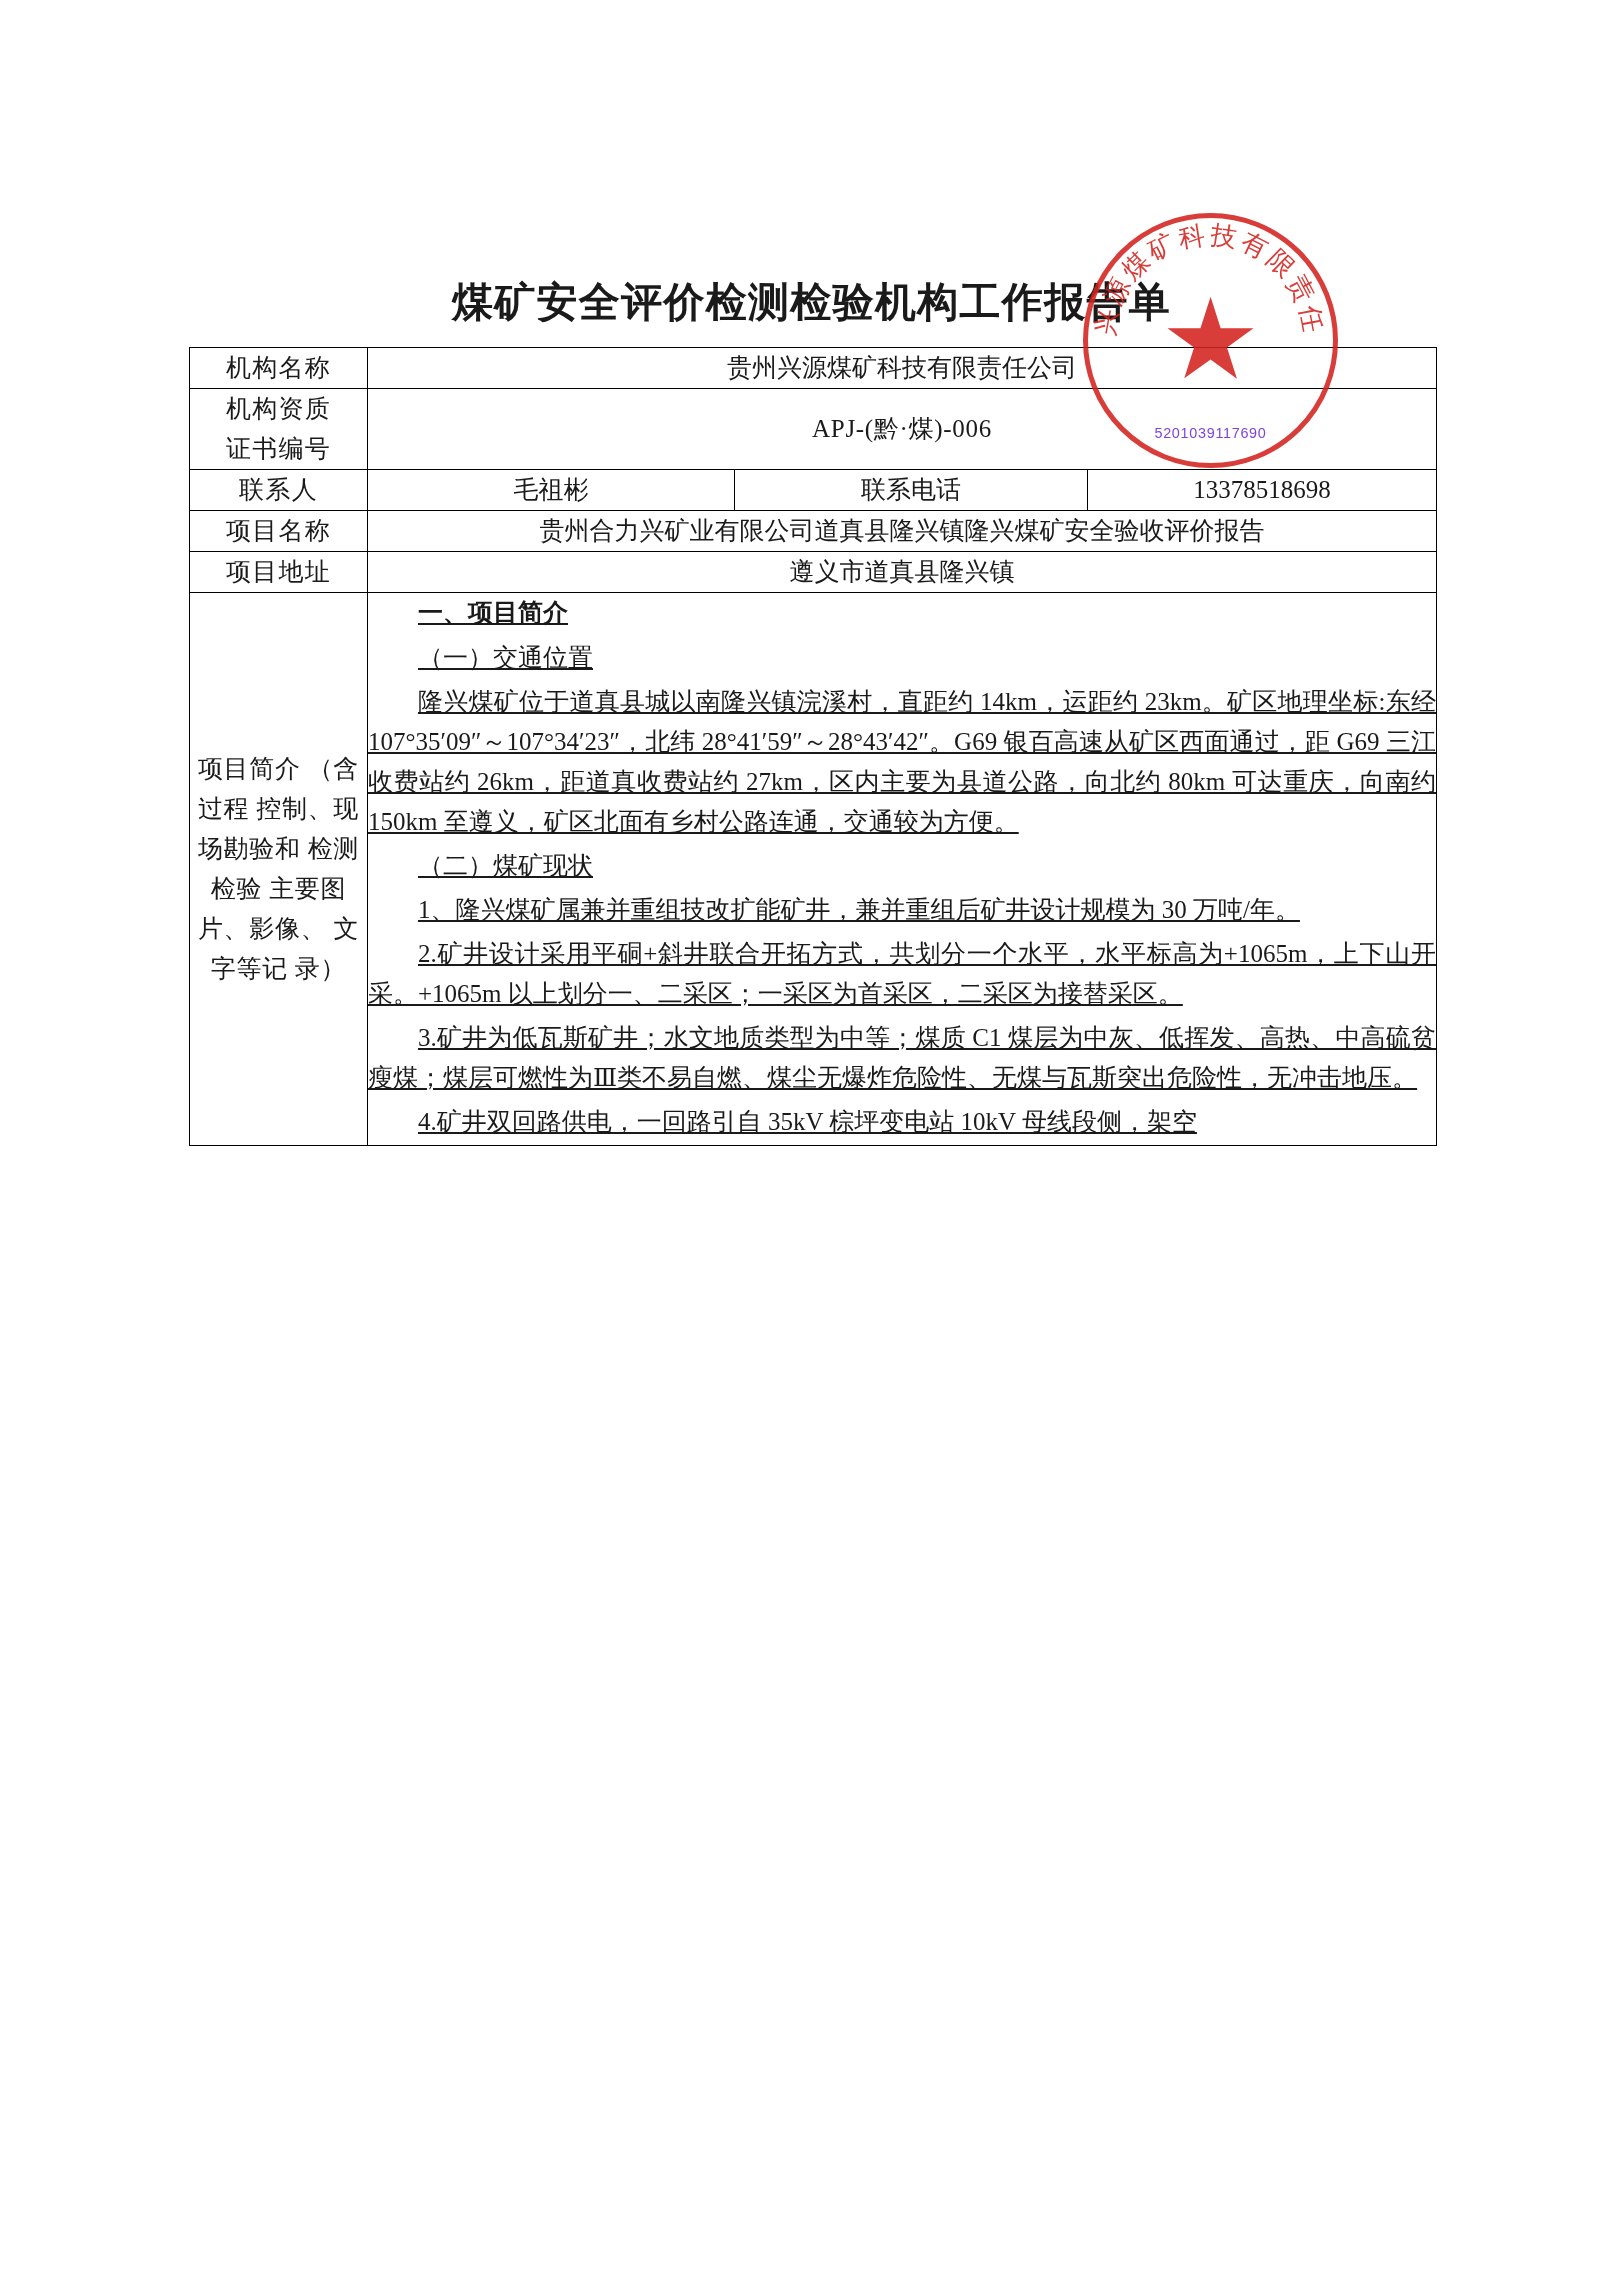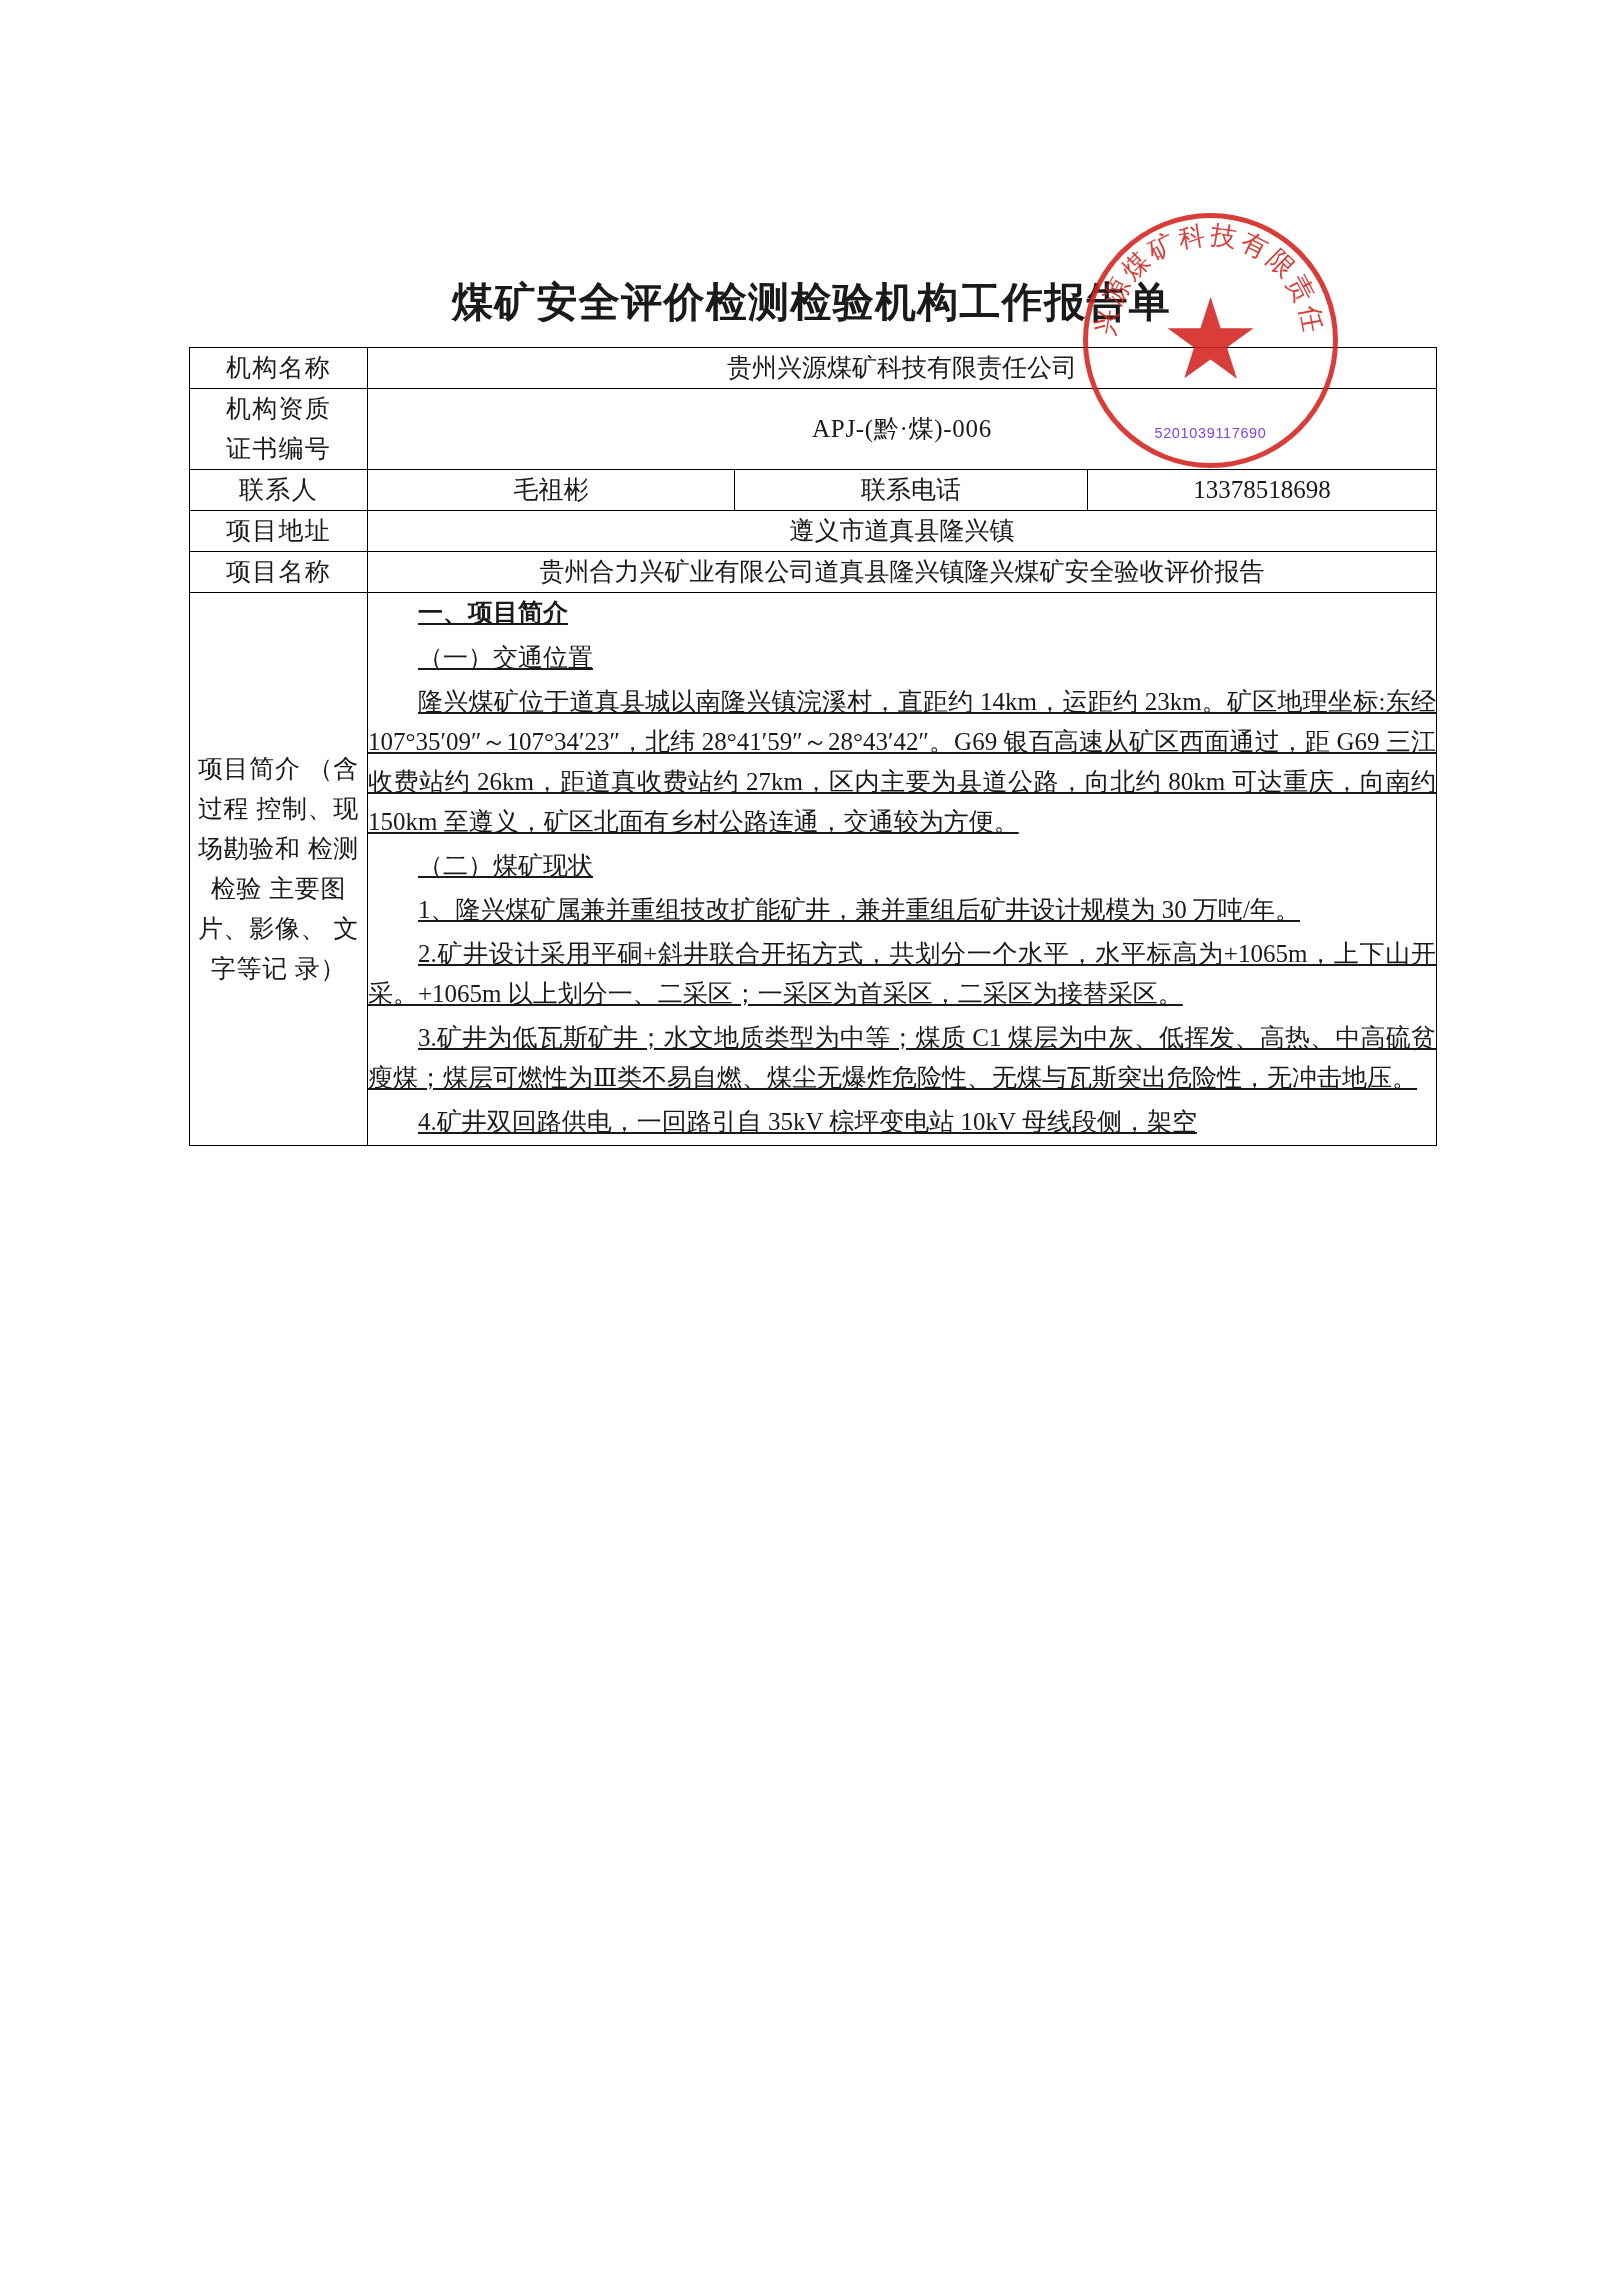--- a/index.html
+++ b/index.html
@@ -185,26 +185,26 @@
         </td>
         <td class="cert-cell" colspan="3">APJ-(黔·煤)-006</td>
       </tr>
       <tr>
         <td class="label-cell">联系人</td>
         <td class="value-cell">毛祖彬</td>
         <td class="value-cell">联系电话</td>
         <td class="value-cell">13378518698</td>
       </tr>
       <tr>
+        <td class="label-cell">项目名称</td>
+        <td class="value-cell" colspan="3">贵州合力兴矿业有限公司道真县隆兴镇隆兴煤矿安全验收评价报告</td>
+      </tr>
+      <tr>
         <td class="label-cell">项目地址</td>
         <td class="value-cell" colspan="3">遵义市道真县隆兴镇</td>
-      </tr>
-      <tr>
-        <td class="label-cell">项目名称</td>
-        <td class="value-cell" colspan="3">贵州合力兴矿业有限公司道真县隆兴镇隆兴煤矿安全验收评价报告</td>
       </tr>
       <tr>
         <td class="brief-label">
           <span class="lbl-line">项目简介</span>
           <span class="lbl-line">（含过程</span>
           <span class="lbl-line">控制、现</span>
           <span class="lbl-line">场勘验和</span>
           <span class="lbl-line">检测检验</span>
           <span class="lbl-line">主要图</span>
           <span class="lbl-line">片、影像、</span>

